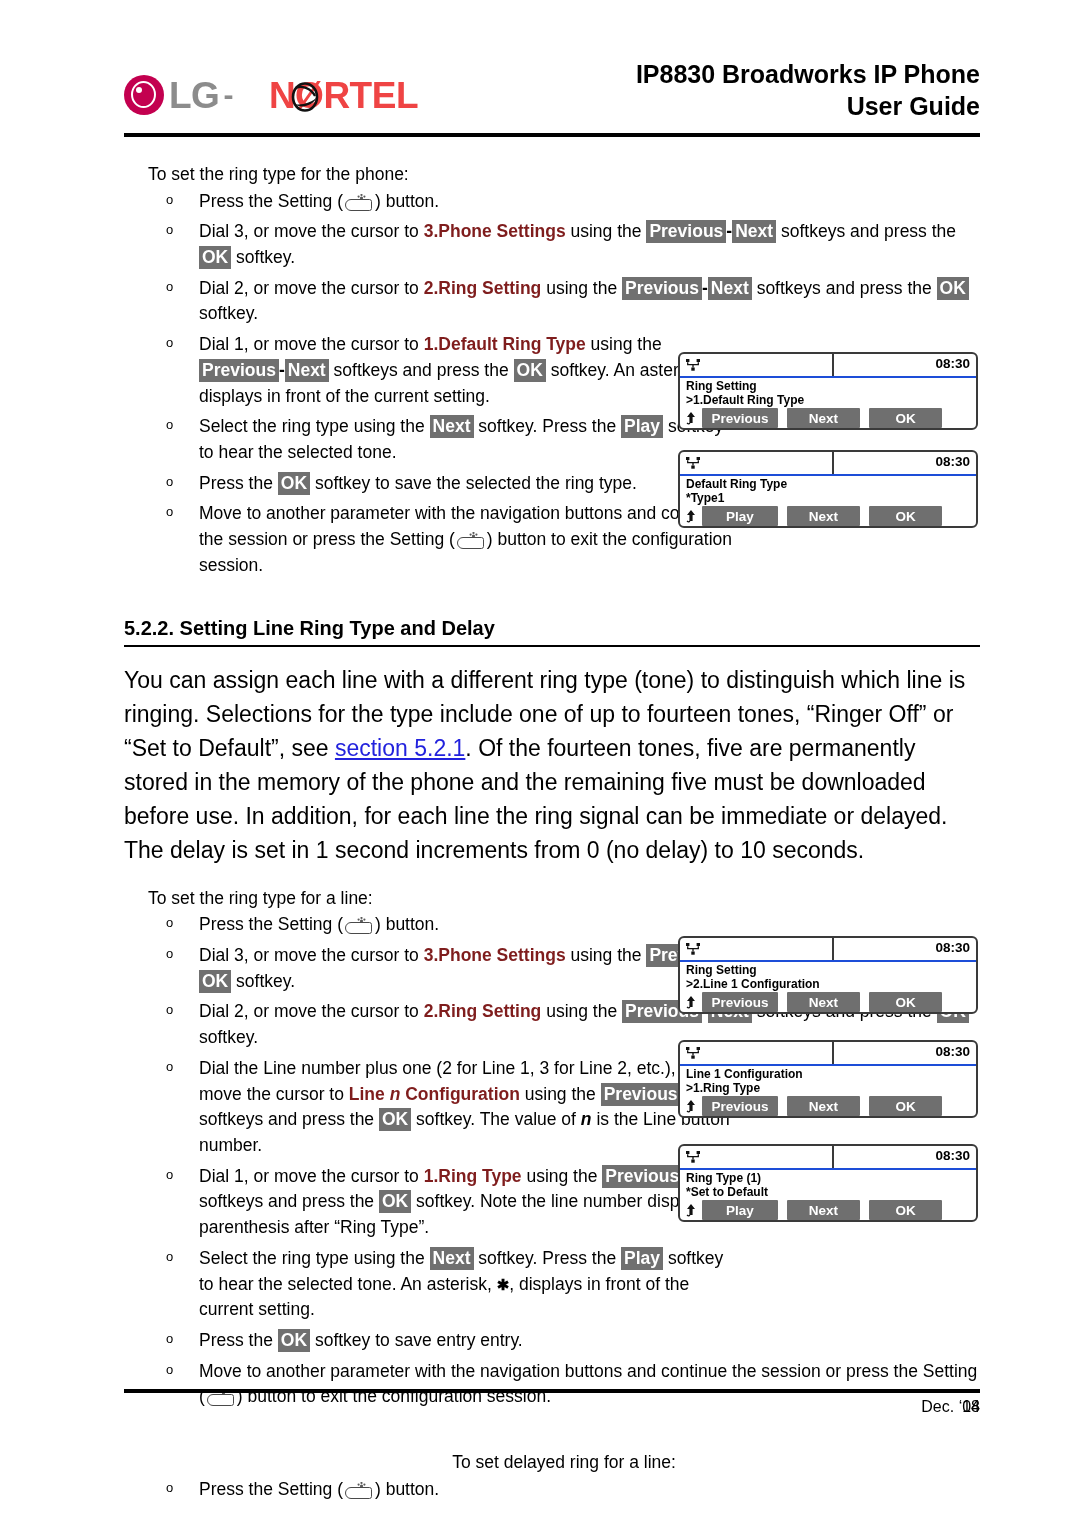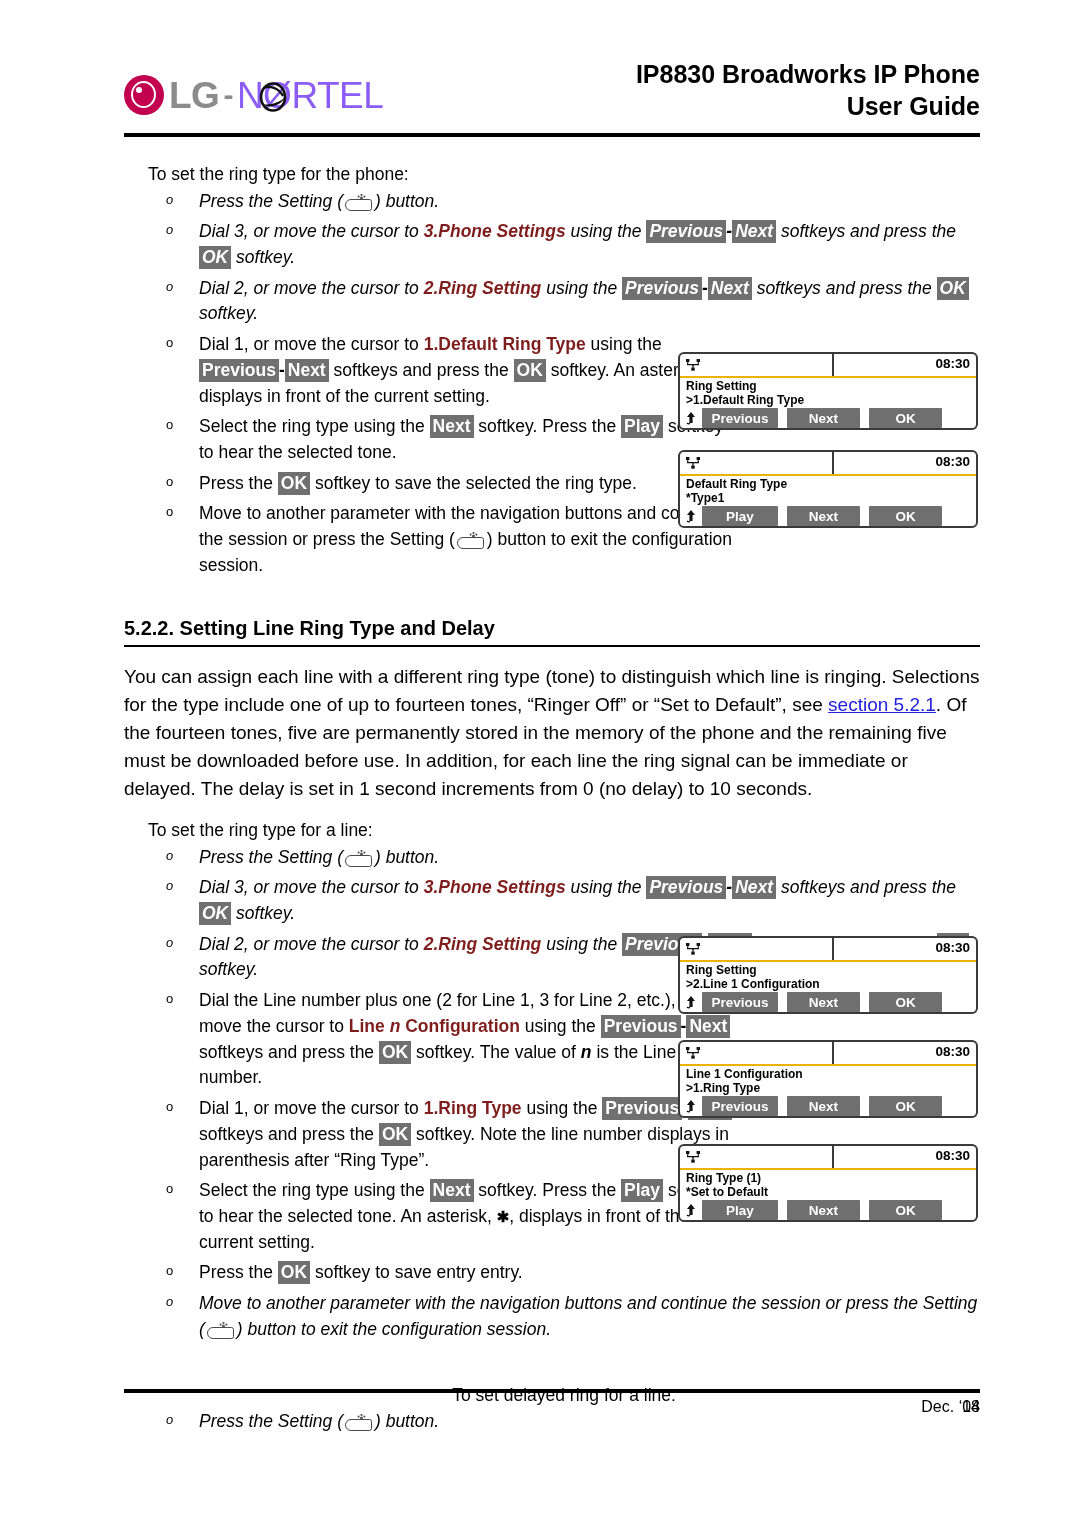--- a/index.html
+++ b/index.html
@@ -69,25 +69,26 @@
   }
   .lg-text {
     font-size: 37px;
     font-weight: bold;
     color: #8C8C8C;
     letter-spacing: -0.5px;
     line-height: 1;
   }
   .nortel-text {
     font-size: 37px;
-    font-weight: normal;
-    color: #8b5cf6;
+    font-weight: bold;
+    color: #ef4444;
     letter-spacing: -0.5px;
     line-height: 1;
     position: relative;
+    margin-left: 32px;
   }
   .nortel-globe {
     position: absolute;
     left: 22px;
     top: 5px;
     width: 28px;
     height: 30px;
     pointer-events: none;
   }
   .header-titles {
@@ -140,21 +141,21 @@
   }
   ul.steps li::before {
     content: "o";
     position: absolute;
     left: 18px;
     top: 1px;
     font-size: 13px;
     color: #000;
   }
   li.narrow { max-width: 535px; }
-  li.wide { max-width: 856px; font-style: italic; }
+  li.wide { max-width: 856px; }
 
   
   .menu {               
     color: #7f1d1d;
     font-weight: bold;
   }
   .menu .ital { font-style: italic; font-weight: bold; }
   .sk {                 
     background: #707070;
     color: #ffffff;
@@ -208,42 +209,42 @@
     font-size: 20px;
     font-weight: bold;
     padding-left: 0;
   }
   .section-rule {
     border-top: 2.5px solid #000;
     margin-top: 5px;
     width: 856px;
   }
   .para {
-    font-size: 19px;
+    font-size: 23px;
     line-height: 1.48;
     margin-top: 16px;
     text-align: left;
     width: 856px;
   }
 
   
   .screen {
     position: absolute;
     width: 300px;
     height: 78px;
     border: 2.5px solid #3a3a3a;
     border-radius: 6px;
     background: #ffffff;
     box-sizing: border-box;
     font-size: 13.5px;
     overflow: hidden;
   }
   .screen-top {
     height: 22px;
-    border-bottom: 2px solid #eab308;
+    border-bottom: 2px solid #1d4ed8;
     display: flex;
     align-items: center;
     position: relative;
   }
   .screen-top .divider {
     position: absolute;
     left: 152px;
     top: 0;
     bottom: 0;
     width: 2px;

